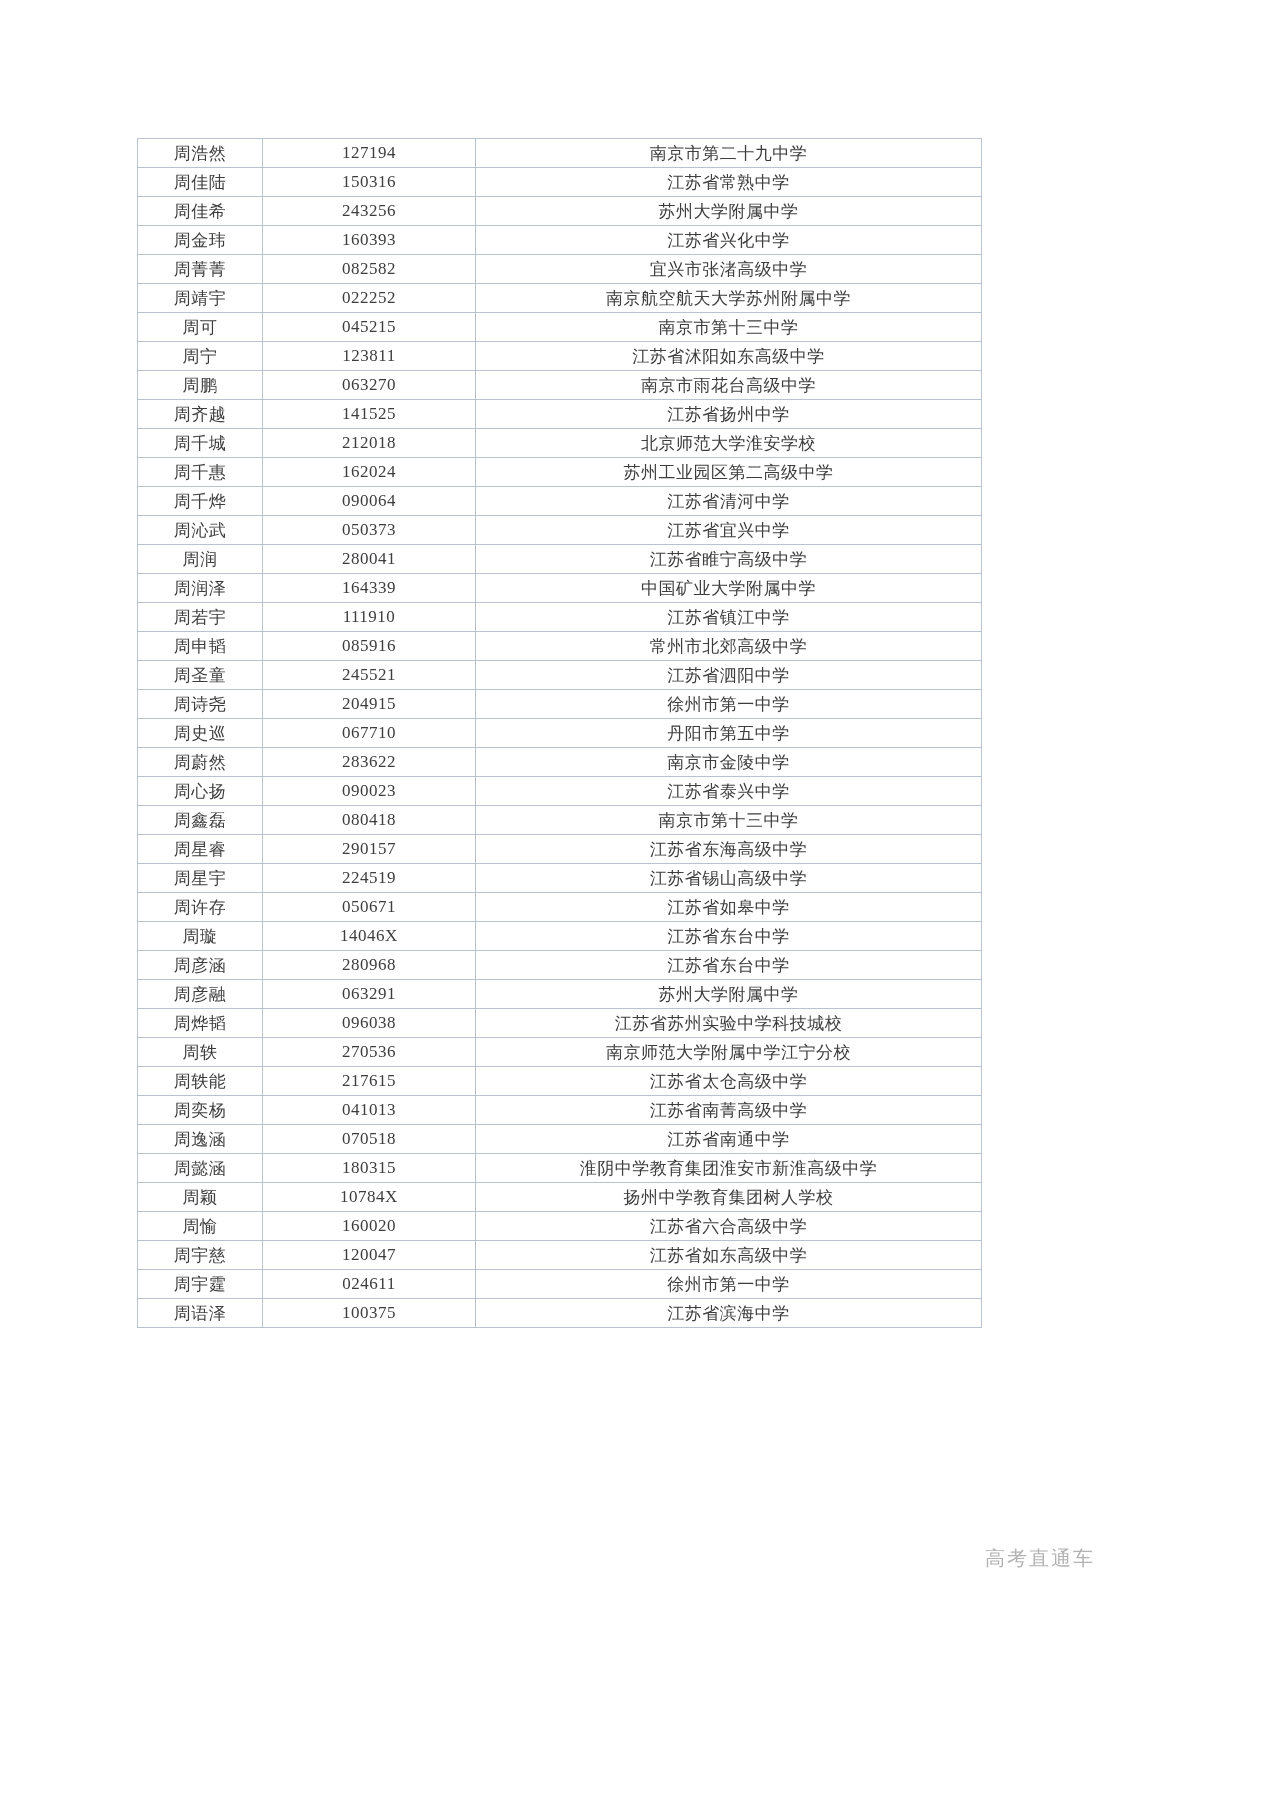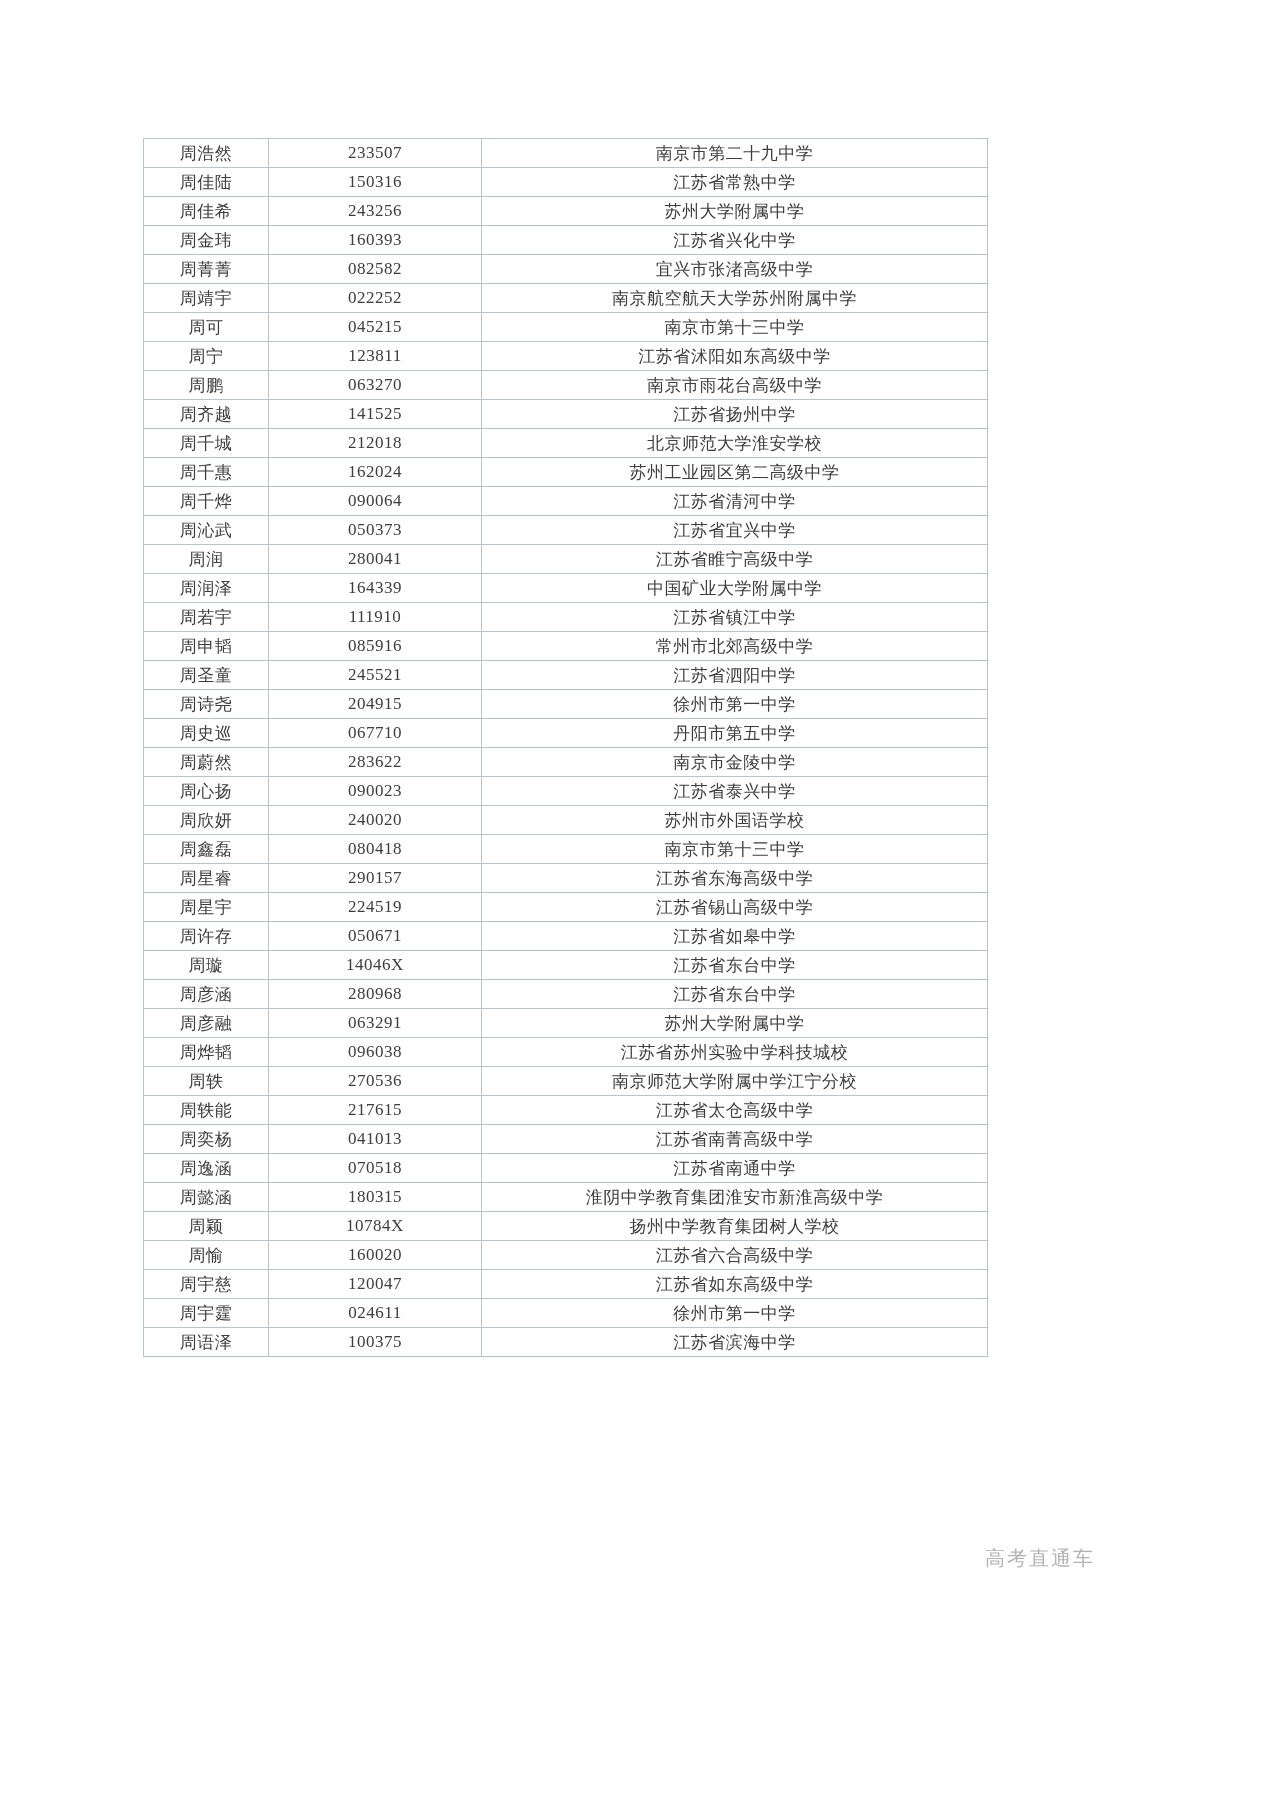--- a/index.html
+++ b/index.html
@@ -15,21 +15,21 @@
   }
   .page {
     position: absolute;
     left: 0; top: 0;
     width: 1280px;
     height: 1810px;
     background: #ffffff;
   }
   table.roster {
     position: absolute;
-    left: 143px;
+    left: 137px;
     top: 138px;
     width: 844px;
     border-collapse: collapse;
     table-layout: fixed;
   }
   table.roster td {
     border: 1px solid #b9c3ce;
     text-align: center;
     vertical-align: middle;
     font-size: 17px;
@@ -61,21 +61,21 @@
 
   <table class="roster">
     <colgroup>
       <col class="col-name">
       <col class="col-id">
       <col class="col-school">
     </colgroup>
     <tbody id="roster-body">
         <tr>
           <td>周浩然</td>
-          <td>233507</td>
+          <td>127194</td>
           <td>南京市第二十九中学</td>
         </tr>
         <tr>
           <td>周佳陆</td>
           <td>150316</td>
           <td>江苏省常熟中学</td>
         </tr>
         <tr>
           <td>周佳希</td>
           <td>243256</td>
@@ -175,25 +175,20 @@
           <td>周蔚然</td>
           <td>283622</td>
           <td>南京市金陵中学</td>
         </tr>
         <tr>
           <td>周心扬</td>
           <td>090023</td>
           <td>江苏省泰兴中学</td>
         </tr>
         <tr>
-          <td>周欣妍</td>
-          <td>240020</td>
-          <td>苏州市外国语学校</td>
-        </tr>
-        <tr>
           <td>周鑫磊</td>
           <td>080418</td>
           <td>南京市第十三中学</td>
         </tr>
         <tr>
           <td>周星睿</td>
           <td>290157</td>
           <td>江苏省东海高级中学</td>
         </tr>
         <tr>

